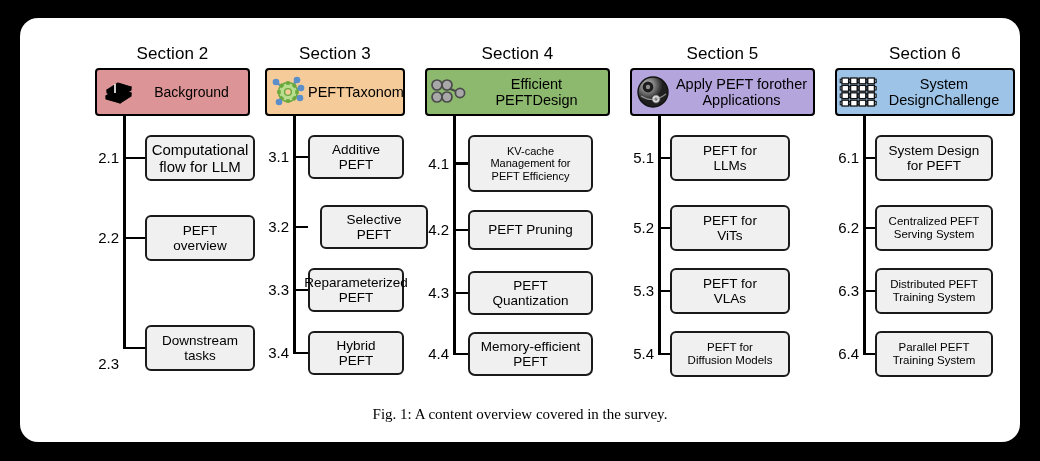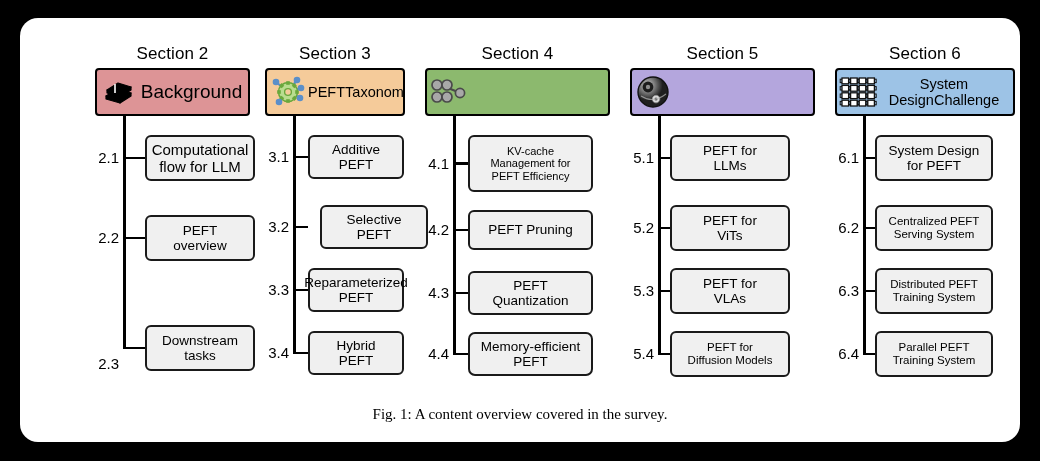--- a/index.html
+++ b/index.html
@@ -60,21 +60,21 @@
     width: 40px;
     height: 44px;
     display: flex;
     align-items: center;
     justify-content: center;
     margin-left: 1px;
   }
   .header-label {
     flex: 1 1 auto;
     text-align: center;
-    font-size: 19px;
+    font-size: 14px;
     line-height: 16px;
     color: #000000;
     padding-right: 3px;
     font-weight: 400;
   }
   .header-label.two-line { font-size: 14.5px; }
 
   .spine {
     position: absolute;
     width: 2.6px;
@@ -249,20 +249,21 @@
                 <line x1="13" y1="9" x2="28" y2="15" stroke="#4a4a4a" stroke-width="2.2"></line>
                 <g fill="#a8a8a8" stroke="#4a4a4a" stroke-width="1.7">
                   <circle cx="7" cy="8" r="5"></circle>
                   <circle cx="17" cy="8" r="5"></circle>
                   <circle cx="7" cy="20" r="5"></circle>
                   <circle cx="17" cy="20" r="5"></circle>
                   <circle cx="30" cy="16" r="4.6"></circle>
                 </g>
               </svg>
             </div>
+            <div class="header-label two-line"><span>Efficient PEFT</span><span>Design</span></div>
           </div>
         </div>
         <div class="spine" style="left: 433px; height: 238px;"></div>
         <div class="connector" style="left: 433px; top: 144.2px; width: 15px;"></div>
         <div class="node-num" style="left: 393px; top: 136.5px; width: 36px;">4.1</div>
         <div class="node-box" style="left: 448px; top: 117px; width: 125px; height: 57px;">
           <div style="font-size: 11px;">
             <span>KV-cache</span>
             <span>Management for</span>
             <span>PEFT Efficiency</span>
@@ -304,20 +305,21 @@
                   </radialGradient>
                 </defs>
                 <circle cx="18" cy="18" r="15" fill="url(#gsph)" stroke="#111" stroke-width="1.4"></circle>
                 <circle cx="13" cy="13" r="5.4" fill="#1c1c1c"></circle>
                 <circle cx="13" cy="13" r="2.2" fill="#8e8e8e"></circle>
                 <circle cx="21" cy="25" r="4.2" fill="#d8d8d8" stroke="#333" stroke-width="1"></circle>
                 <circle cx="21" cy="25" r="1.5" fill="#555"></circle>
                 <path d="M6 22 Q18 30 31 20" fill="none" stroke="#b9b9b9" stroke-width="1.1" opacity=".7"></path>
               </svg>
             </div>
+            <div class="header-label two-line"><span>Apply PEFT for</span><span>other Applications</span></div>
           </div>
         </div>
         <div class="spine" style="left: 638px; height: 238px;"></div>
         <div class="connector" style="left: 638px; top: 138.7px; width: 12px;"></div>
         <div class="node-num" style="left: 598px; top: 131px; width: 36px;">5.1</div>
         <div class="node-box" style="left: 650px; top: 117px; width: 120px; height: 46px;">
           <div style="font-size: 13.5px;">
             <span>PEFT for</span>
             <span>LLMs</span>
           </div>

